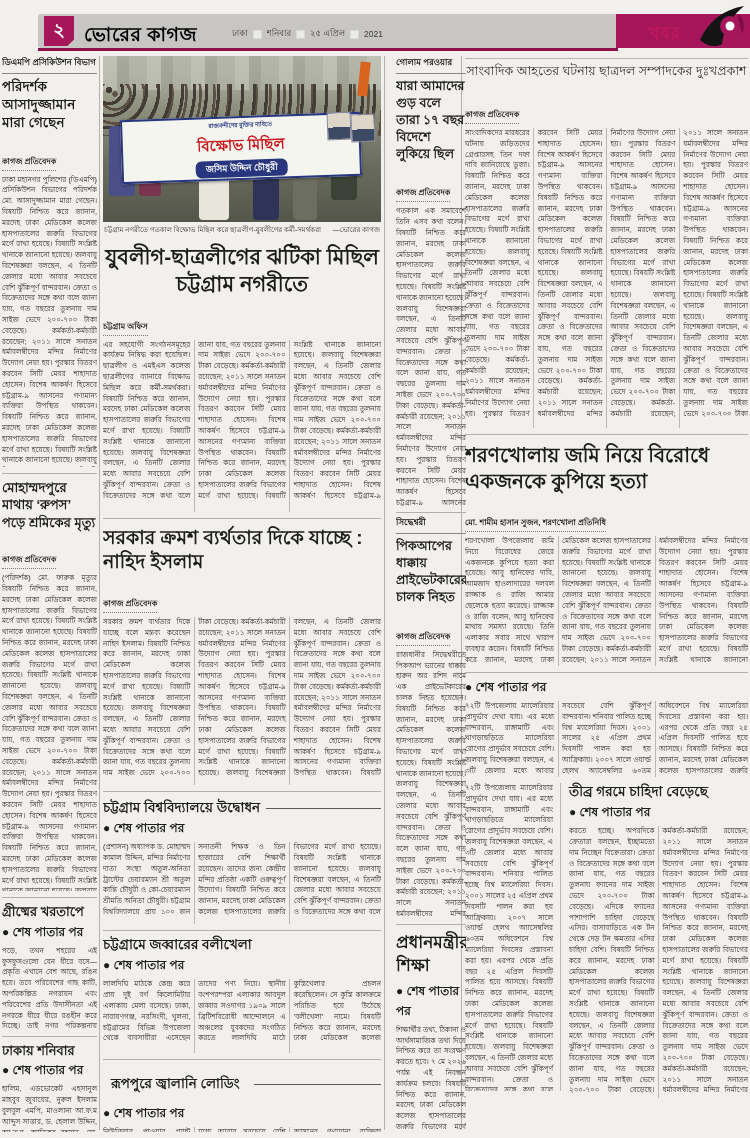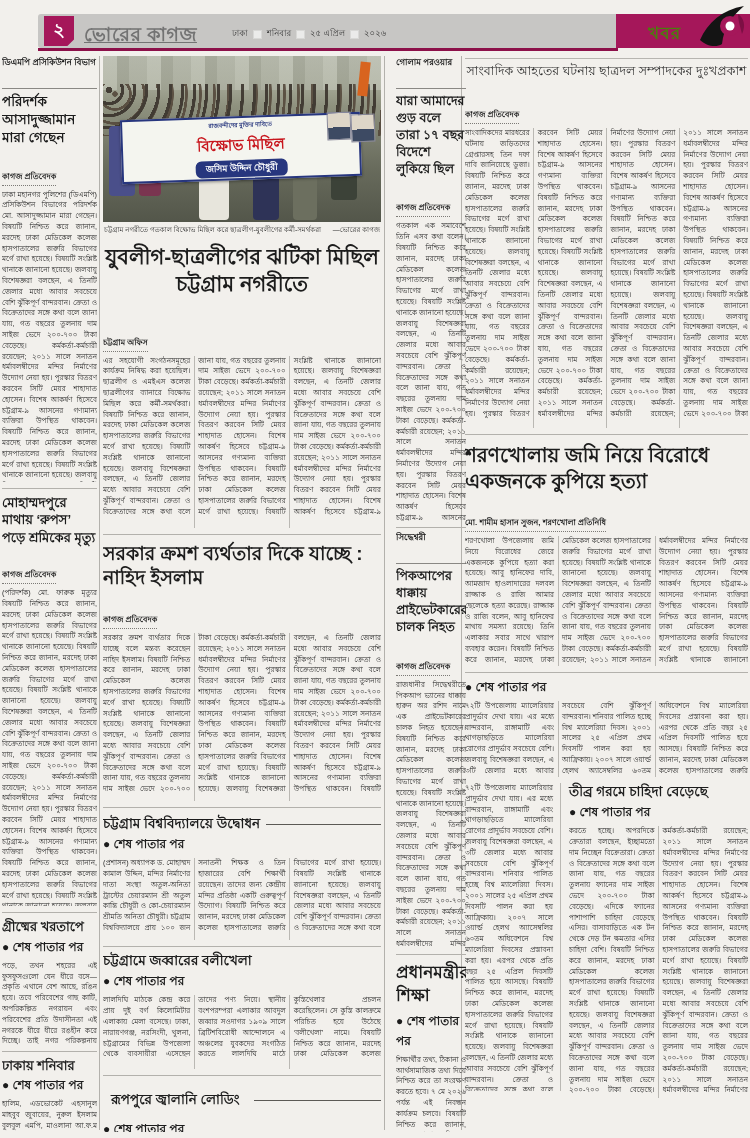--- a/index.html
+++ b/index.html
@@ -5,36 +5,36 @@
   html,body{margin:0;padding:0;background:#b9b6b0;}
   .page{position:relative;width:750px;height:1138px;margin:0 auto;background:#f2f0ec;
         font-family:"Liberation Sans","DejaVu Sans",sans-serif;overflow:hidden;color:#1c1c1c;}
   
   .hdr-band{position:absolute;left:38px;top:14px;width:580px;height:34px;background:#c7c6c4;
             border-radius:3px 0 0 3px;}
   .hdr-underline{position:absolute;left:38px;top:48px;width:580px;height:3px;background:#8c1049;}
   .pgnum{position:absolute;left:44px;top:16px;width:30px;height:30px;background:#a5175a;
          color:#fff;font-size:18px;font-weight:bold;display:flex;align-items:center;justify-content:center;
          clip-path:polygon(0 0,100% 0,100% 78%,78% 100%,0 100%);}
-  .wordmark{position:absolute;left:84px;top:20px;font-size:19px;font-weight:bold;color:#737373;letter-spacing:.5px;text-decoration:underline;}
+  .wordmark{position:absolute;left:84px;top:20px;font-size:19px;font-weight:bold;color:#000000;letter-spacing:.5px;}
   .dateline{position:absolute;left:232px;top:27px;display:flex;align-items:center;gap:5px;font-size:8.5px;color:#3b3b3b;}
   .sep-sq{width:7px;height:7px;background:#ebebea;border:1px solid #d8d8d6;display:inline-block;}
   .khobor-band{position:absolute;left:616px;top:14px;width:134px;height:34px;background:#a5175a;}
-  .khobor-label{position:absolute;left:648px;top:20px;color:#4d7c0f;font-size:17px;font-weight:bold;letter-spacing:1px;}
+  .khobor-label{position:absolute;left:648px;top:20px;color:#be185d;font-size:17px;font-weight:bold;letter-spacing:1px;}
   .emblem{position:absolute;right:2px;top:0px;width:54px;height:54px;}
   
   .vrule{position:absolute;top:56px;height:1074px;width:1px;background:#b3b1ac;}
   .zone{position:absolute;top:56px;overflow:hidden;}
   .z-left{left:2px;width:95px;height:1076px;}
   .z-mid{left:103px;width:278px;height:1076px;}
   .z-midcol{left:396px;width:70px;height:1076px;}
   .z-right{left:465px;width:283px;height:1076px;}
   
-  .kicker{font-size:8.5px;font-weight:bold;border-bottom:1px solid #8a8884;padding-bottom:18px;margin-bottom:4px;}
-  .hl-xl{font-size:21px;font-weight:bold;line-height:1.3;text-align:center;margin:4px 0 18px;}
+  .kicker{font-size:8.5px;font-weight:bold;border-bottom:1px solid #8a8884;padding-bottom:3px;margin-bottom:4px;}
+  .hl-xl{font-size:21px;font-weight:bold;line-height:1.3;text-align:center;margin:4px 0 2px;}
   .hl-lg{font-size:20px;font-weight:bold;line-height:1.3;margin:4px 0 2px;}
   .hl-md{font-size:13px;font-weight:bold;line-height:1.35;margin:2px 0;}
   .hl-sm{font-size:12px;font-weight:bold;line-height:1.35;margin:4px 0;}
   .subhead{font-size:12.5px;color:#2e2e2e;text-align:center;border-top:1px solid #b7b5b0;
            padding:3px 0;margin:2px 0 3px;}
   .byline{font-size:8px;font-weight:bold;border-bottom:1px dotted #7c7a76;display:inline-block;
           padding-bottom:2px;margin:20px 0 4px;}
   .body{font-size:7.2px;line-height:1.5;text-align:justify;overflow:hidden;color:#222;}
   .cols3{column-count:3;column-gap:8px;column-rule:1px solid #bab8b3;}
   .cols4{column-count:4;column-gap:8px;column-rule:1px solid #bab8b3;}
@@ -74,21 +74,21 @@
   <div class="hdr-underline"></div>
   <div class="pgnum">২</div>
   <div class="wordmark">ভোরের কাগজ</div>
   <div class="dateline">
     <span>ঢাকা</span>
     <span class="sep-sq"></span>
     <span>শনিবার</span>
     <span class="sep-sq"></span>
     <span>২৫ এপ্রিল</span>
     <span class="sep-sq"></span>
-    <span>২০২৬</span>
+    <span>2021</span>
   </div>
   <div class="khobor-band"></div>
   <div class="khobor-label">খবর</div>
   <svg class="emblem" viewBox="0 0 54 54">
     <path d="M6 40 C14 22 28 10 50 6 C36 18 30 28 28 44 C22 48 12 46 6 40 Z" fill="#141414"></path>
     <circle cx="36" cy="26" r="10" fill="#a5175a"></circle>
     <circle cx="36" cy="26" r="4.5" fill="#fff"></circle>
     <path d="M44 14 C50 18 52 26 48 34 C46 26 44 20 44 14 Z" fill="#7c0f44"></path>
   </svg>
 

